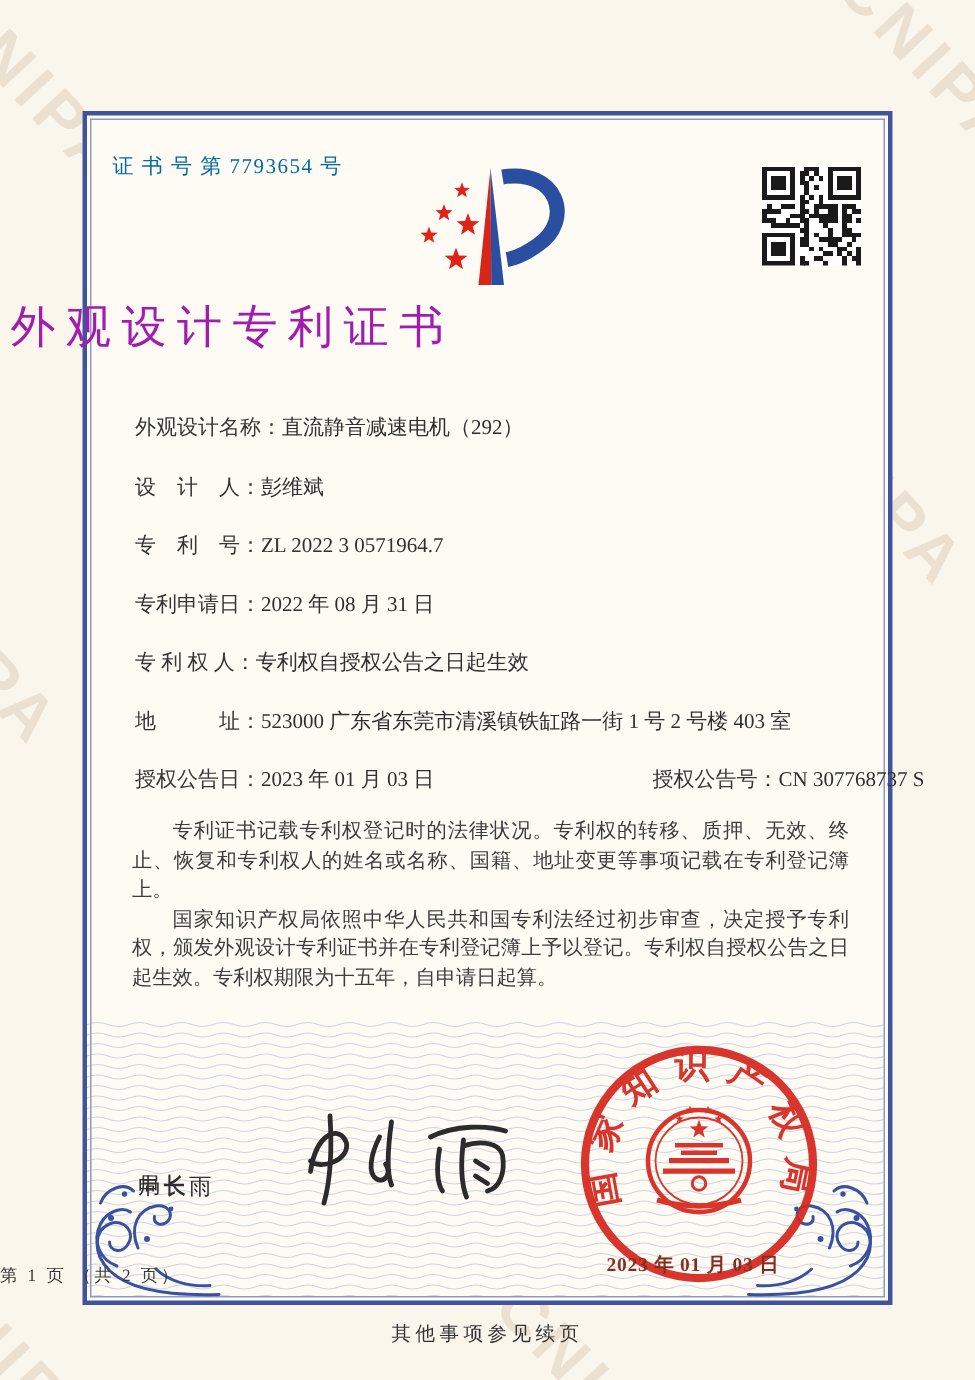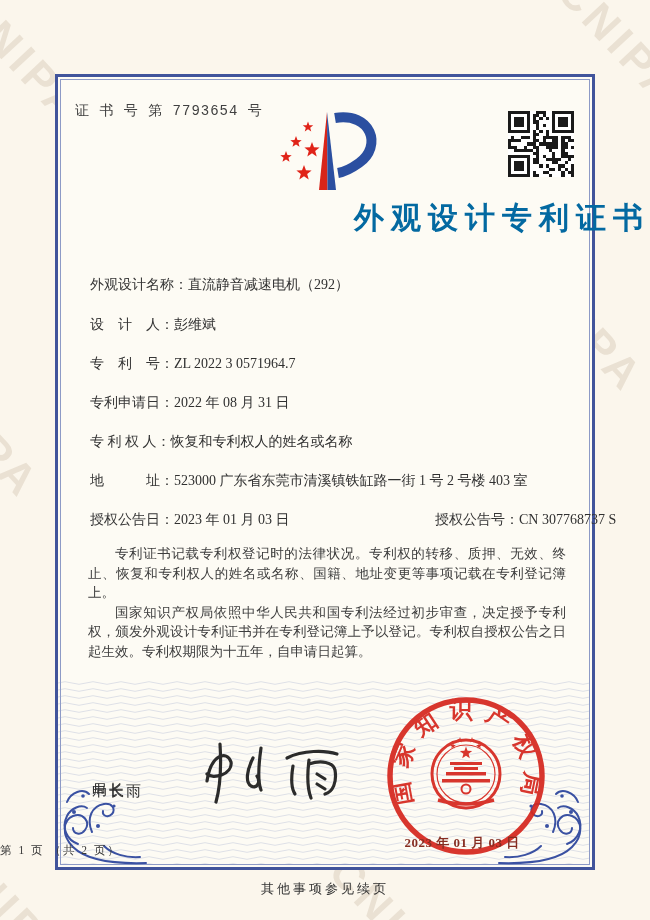--- a/index.html
+++ b/index.html
@@ -7,25 +7,25 @@
         font-family:"Liberation Serif","DejaVu Serif",serif;color:#2f2f2f;}
   
   .frame{position:absolute;left:55px;top:74px;width:534px;height:790px;
          border:3px solid #41549b;background:#fdfbf4;}
   .frame-inner{position:absolute;inset:2px;border:1px solid #8d9ac6;pointer-events:none;}
   
   .wm{position:absolute;font-family:"Liberation Sans","DejaVu Sans",sans-serif;font-weight:bold;
       font-size:44px;letter-spacing:5px;color:rgba(168,146,114,.20);
       transform:rotate(47deg);transform-origin:left top;pointer-events:none;white-space:nowrap;}
   .wm.faint{color:rgba(168,150,120,.10);}
-  .cert-no{position:absolute;left:75px;top:102px;font-size:14px;letter-spacing:1px;color:#404040;font-family:Liberation Mono, monospace;}
+  .cert-no{position:absolute;left:75px;top:102px;font-size:14px;letter-spacing:1px;color:#0369a1;}
   .logo{position:absolute;left:255px;top:100px;}
   .qr{position:absolute;left:508px;top:111px;}
-  .title{position:absolute;left:0;top:198px;width:650px;text-align:right;
-         font-size:30px;font-weight:bold;letter-spacing:7px;color:#0369a1;padding-left:7px;box-sizing:border-box;}
+  .title{position:absolute;left:0;top:198px;width:650px;text-align:left;
+         font-size:30px;font-weight:normal;letter-spacing:7px;color:#a21caf;padding-left:7px;box-sizing:border-box;}
   .field-row{position:absolute;left:90px;width:485px;font-size:14px;color:#353535;white-space:nowrap;}
   .field-label{display:inline-block;color:#353535;}
   .field-value{color:#303030;}
   .grant-no{position:absolute;left:345px;top:0;}
   .paras{position:absolute;left:88px;top:544px;width:478px;font-size:13.5px;line-height:19.5px;
          color:#3d3d3d;text-align:justify;}
   .paras p{margin:0;text-indent:2em;}
   .sig-title{position:absolute;left:92px;top:750px;font-size:15px;color:#2e2e2e;letter-spacing:2px;margin-top:31px;}
   .sig-name{position:absolute;left:92px;top:782px;font-size:15px;color:#2e2e2e;letter-spacing:2px;}
   .sig-hand{position:absolute;left:187px;top:736px;}
@@ -278,21 +278,21 @@
   <div class="field-row" style="top:316px;">
     <span class="field-label">设　计　人：</span><span class="field-value">彭维斌</span>
   </div>
   <div class="field-row" style="top:355px;">
     <span class="field-label">专　利　号：</span><span class="field-value">ZL 2022 3 0571964.7</span>
   </div>
   <div class="field-row" style="top:394px;">
     <span class="field-label">专利申请日：</span><span class="field-value">2022 年 08 月 31 日</span>
   </div>
   <div class="field-row" style="top:433px;">
-    <span class="field-label">专 利 权 人：</span><span class="field-value">恢复和专利权人的姓名或名称</span>
+    <span class="field-label">专 利 权 人：</span><span class="field-value">专利权自授权公告之日起生效</span>
   </div>
   <div class="field-row" style="top:472px;">
     <span class="field-label">地　　　址：</span><span class="field-value">523000 广东省东莞市清溪镇铁缸路一街 1 号 2 号楼 403 室</span>
   </div>
   <div class="field-row" style="top:511px;">
     <span class="field-label">授权公告日：</span><span class="field-value">2023 年 01 月 03 日</span>
     <span class="grant-no">
       <span class="field-label">授权公告号：</span><span class="field-value">CN 307768737 S</span>
     </span>
   </div>

